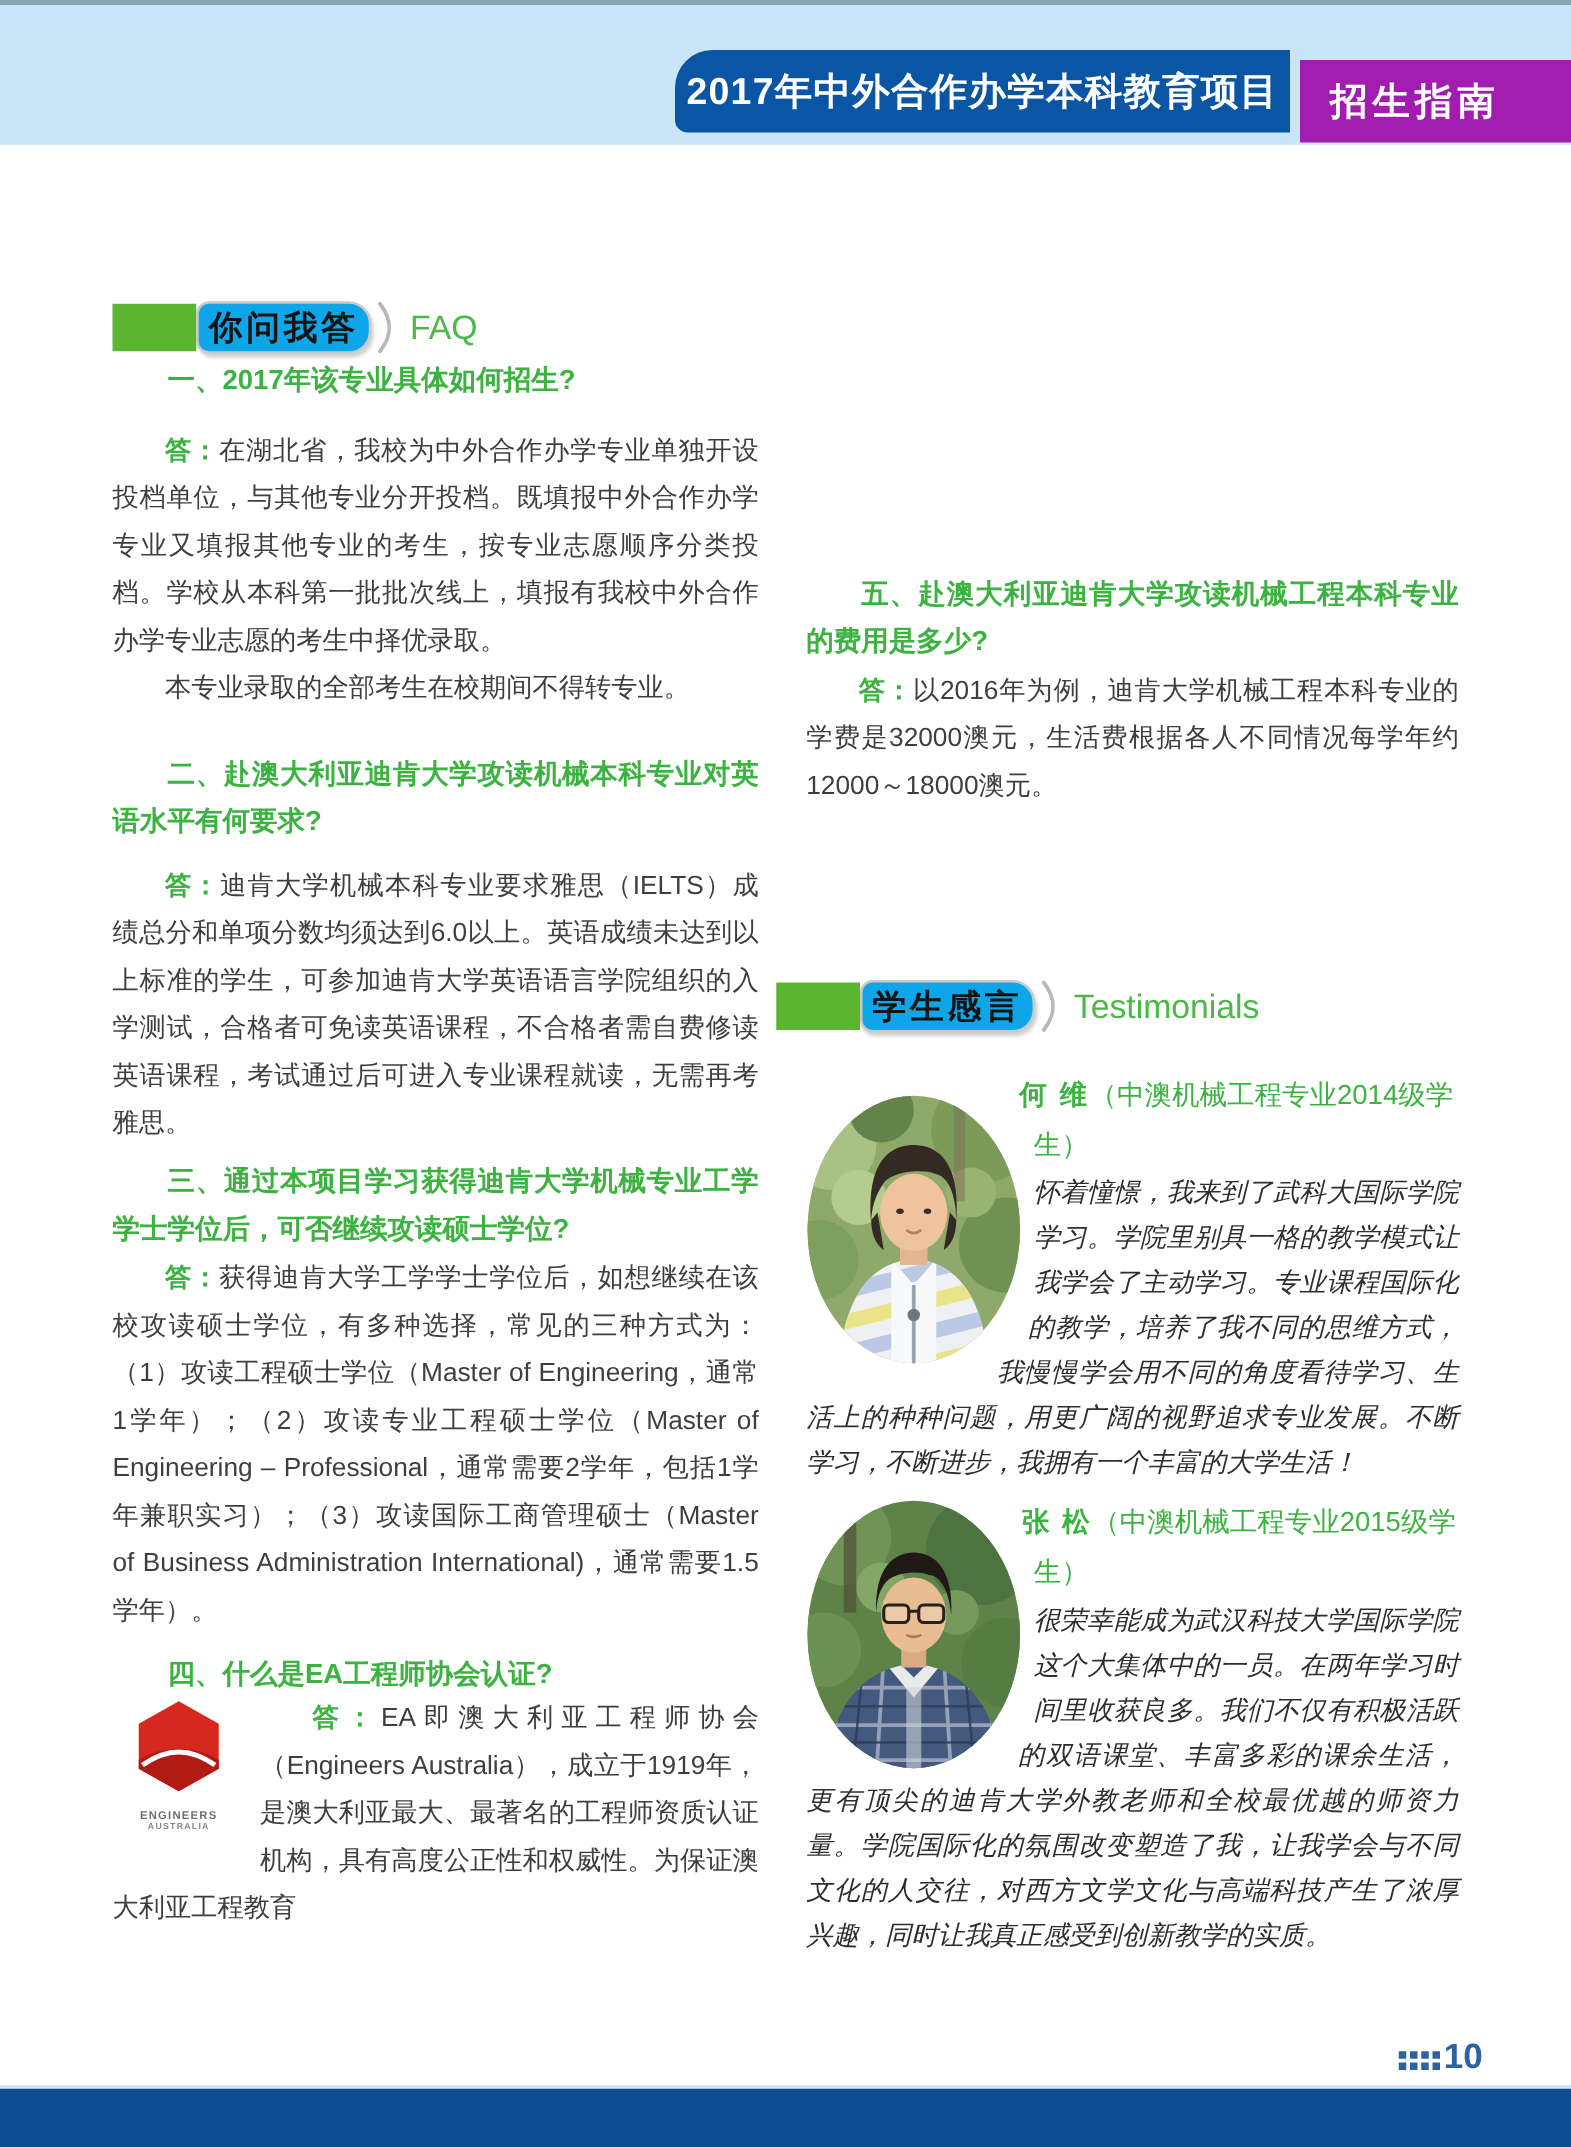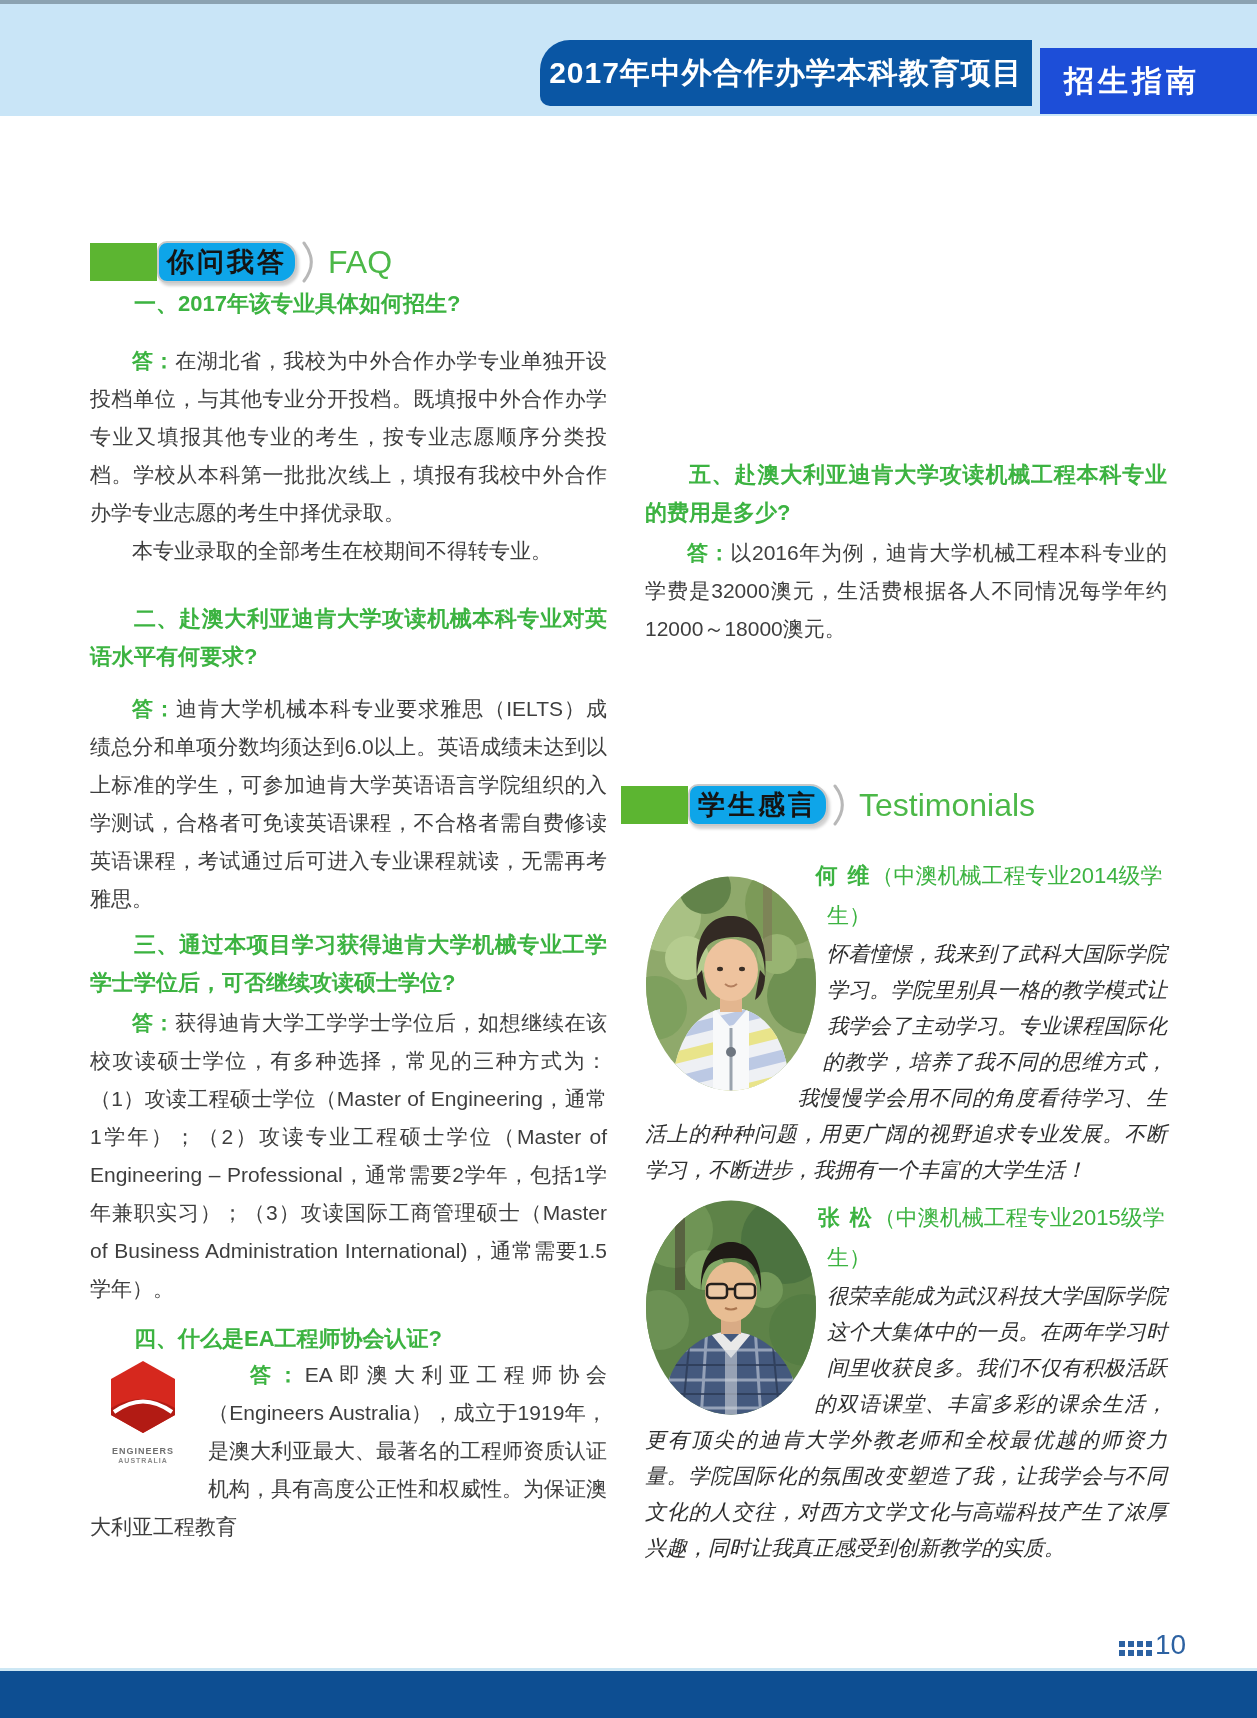--- a/index.html
+++ b/index.html
@@ -8,34 +8,34 @@
     font-family:"Liberation Sans",sans-serif;overflow:hidden;margin:0 auto;
   }
   
   .band{position:absolute;left:0;top:0;width:1257px;height:116px;background:#c9e5f7;border-top:4px solid #8ba2b1;box-sizing:border-box;}
   .tab-blue{
     position:absolute;left:540px;top:40px;width:492px;height:66px;background:#0a56a4;
     border-radius:30px 0 0 10px;color:#fff;font-weight:bold;font-size:30px;
     display:flex;align-items:center;justify-content:center;letter-spacing:1px;
   }
   .tab-green{
-    position:absolute;left:1040px;top:48px;width:217px;height:66px;background:#1d4ed8;
+    position:absolute;left:1040px;top:48px;width:217px;height:66px;background:#a21caf;
     color:#fff;font-weight:bold;font-size:30px;display:flex;align-items:center;
     padding-left:24px;box-sizing:border-box;letter-spacing:4px;
   }
   
   .section-header{position:absolute;display:flex;align-items:center;height:44px;}
   .sh-block{width:67px;height:38px;background:#5cb531;flex:none;}
   .sh-capsule{
     background:#0ea5e9;border:2px solid #c9c9c9;border-radius:10px 18px 18px 10px;
     box-shadow:2px 3px 3px rgba(0,0,0,.18);padding:0 8px;height:38px;
     display:flex;align-items:center;font-size:27px;font-weight:bold;color:#141414;letter-spacing:3px;flex:none;
   }
   .sh-arc{margin-left:5px;flex:none;}
-  .sh-en{color:#4cb848;font-size:32px;margin-left:12px;white-space:nowrap;}
+  .sh-en{color:#4cb848;font-size:27px;margin-left:12px;white-space:nowrap;}
   
   .qtitle{
     position:absolute;width:517px;color:#3cb341;font-weight:bold;font-size:22px;
     line-height:38px;text-indent:2em;text-align:justify;margin:0;
   }
   .qtitle.rcol,.para.rcol{width:522px;}
   .para{position:absolute;width:517px;color:#3e3e3e;font-size:21px;line-height:38px;text-align:justify;}
   .para p{margin:0;text-indent:2em;}
   .para p.noindent{text-indent:0;}
   .ans{color:#3cb341;font-weight:bold;}
@@ -53,21 +53,21 @@
   .t-photo.p2{margin-top:2px;}
   .t-name{color:#3cb341;font-size:22px;line-height:40px;margin:0;}
   .t-name .nm{font-weight:bold;letter-spacing:2px;}
   .t-text{
     margin:0;font-size:21px;line-height:36px;color:#2e2e2e;
     font-style:italic;text-align:justify;font-family:"DejaVu Sans",sans-serif;
   }
   
   .page-dots{position:absolute;left:1119px;top:1641px;display:grid;grid-template-columns:repeat(4,6px);grid-template-rows:repeat(2,6px);gap:3px;}
   .page-dots i{width:6px;height:6px;background:#2d62a2;display:block;}
-  .page-num{position:absolute;left:1155px;top:1629px;font-size:28px;color:#2d62a2;}
+  .page-num{position:absolute;left:1155px;top:1629px;font-size:28px;color:#2d62a2;font-weight:bold;}
   .footer-bar{position:absolute;left:0;top:1668px;width:1257px;height:50px;background:#0d4e92;border-top:3px solid #cde7f4;box-sizing:border-box;}
 </style>
 </head>
 <body>
 
 <div class="page">
 
   <div class="band"></div>
   <div class="tab-blue">
     <span>2017年中外合作办学本科教育项目</span>

